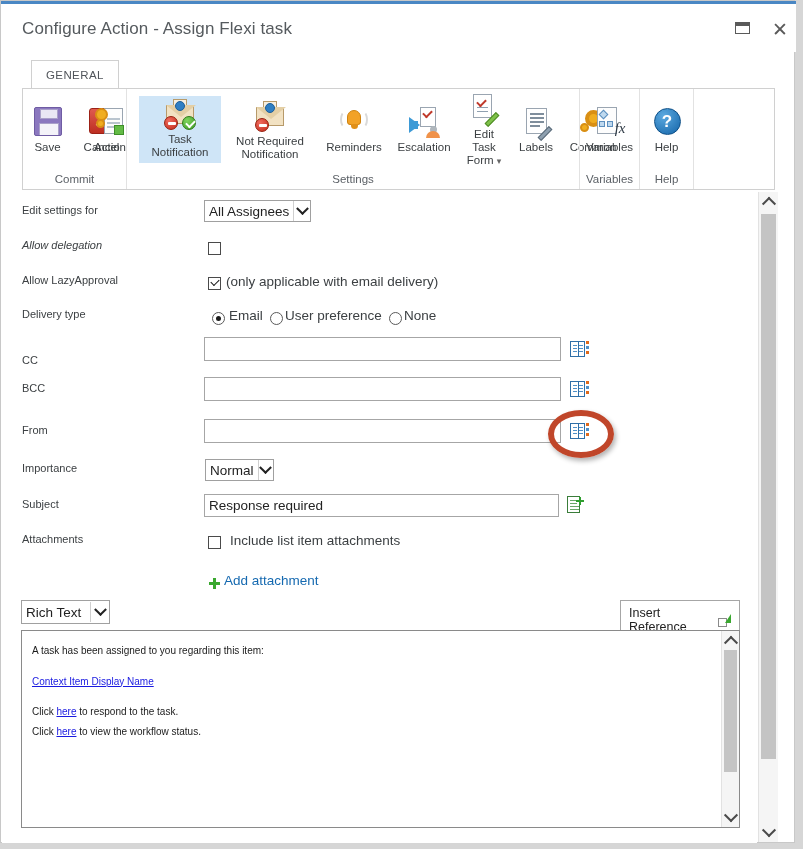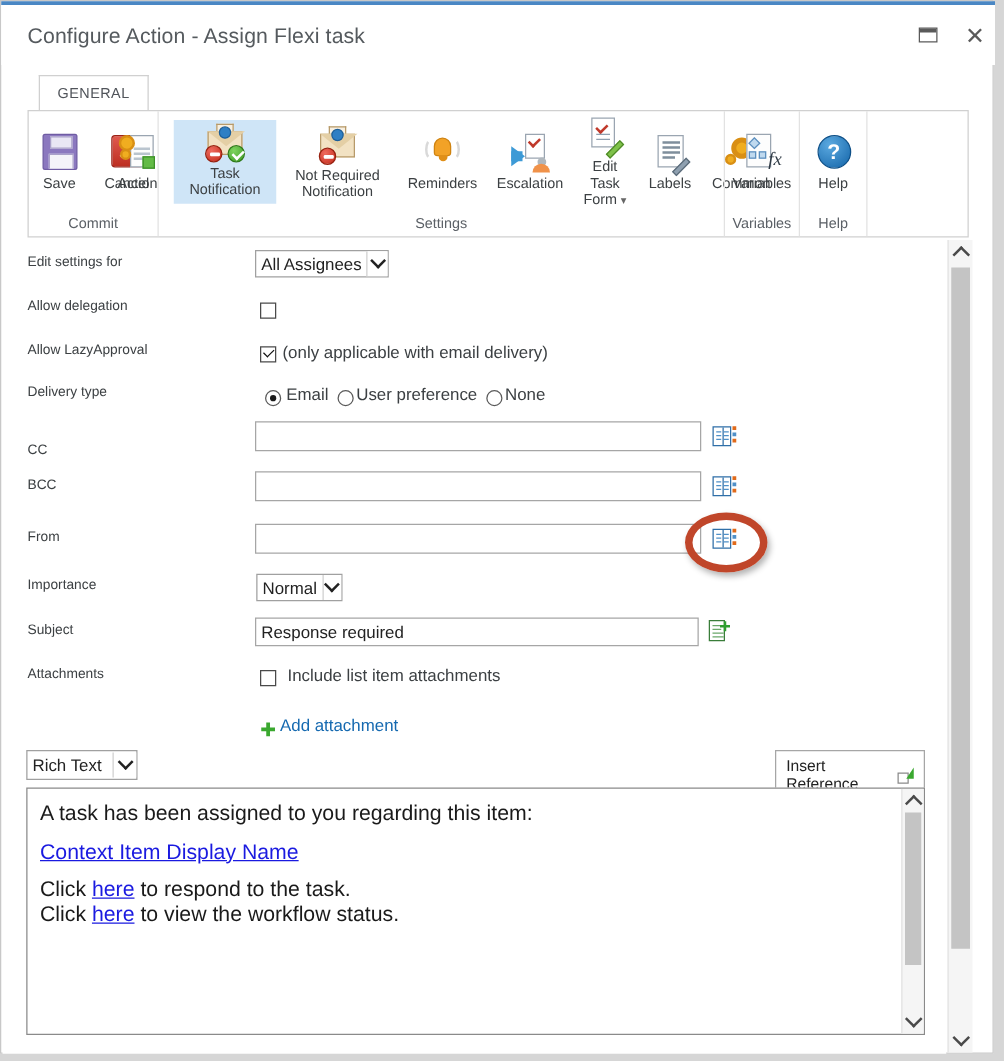--- a/index.html
+++ b/index.html
@@ -157,21 +157,21 @@
 
   .btn{position:absolute;box-sizing:border-box;border:1px solid #a6a6a6;background:#fff;
        font-size:12.5px;color:#222;cursor:pointer;display:flex;align-items:center;
        justify-content:center;gap:5px;padding:0 8px;}
   .refarrow{position:relative;width:14px;height:13px;display:inline-block;}
   .refarrow:before{content:"";position:absolute;left:0;bottom:0;width:9px;height:9px;background:#fff;border:1px solid #8a8a8a;box-sizing:border-box;}
   .refarrow:after{content:"";position:absolute;right:0;top:0;width:0;height:0;border-left:6px solid transparent;
        border-bottom:9px solid #3aa82f;}
 
   .body-box{position:absolute;box-sizing:border-box;border:1px solid #8a8a8a;background:#fff;overflow:hidden;}
-  .body-text{position:absolute;left:10px;top:10px;right:30px;font-size:17px;color:#1a1a1a;
+  .body-text{position:absolute;left:10px;top:10px;right:30px;font-size:10px;color:#1a1a1a;
        line-height:19.5px;font-family:"Liberation Sans",sans-serif;}
   .body-text a{color:#1a1ae0;text-decoration:underline;}
   .gap{height:11px;}
 
   
   .sb{position:absolute;background:#f5f5f5;border-left:1px solid #e2e2e2;}
   .sb-btn{position:absolute;left:0;width:100%;height:18px;display:flex;align-items:center;justify-content:center;cursor:pointer;}
   .chev{width:8px;height:8px;border-right:2px solid #4a4a4a;border-bottom:2px solid #4a4a4a;}
   .chev.up{transform:rotate(-135deg) translate(-2px,-2px);}
   .chev.dn{transform:rotate(45deg) translate(-2px,-2px);}
@@ -362,21 +362,21 @@
   </div>
 
   <div class="pane">
 
     <div class="lbl" style="left:20px;top:13px;">Edit settings for</div>
     <div class="sel-box" style="left:202px;top:9px;width:107px;">
       <span class="sel-txt">All Assignees</span>
       <span class="sel-arrow"></span>
     </div>
 
-    <div class="lbl" style="left:20px;top:48px;">Allow delegation</div>
+    <div class="lbl" style="left:20px;top:48px;font-style:italic;">Allow delegation</div>
     <div class="cb" style="left:206px;top:51px;"></div>
 
     <div class="lbl" style="left:20px;top:83px;">Allow LazyApproval</div>
     <div class="cb on" style="left:206px;top:86px;"></div>
     <div class="inline" style="left:224px;top:83px;">(only applicable with email delivery)</div>
 
     <div class="lbl" style="left:20px;top:117px;">Delivery type</div>
     <div class="rb on" style="left:210px;top:121px;"></div>
     <div class="inline" style="left:227px;top:117px;">Email</div>
     <div class="rb" style="left:268px;top:121px;"></div>

